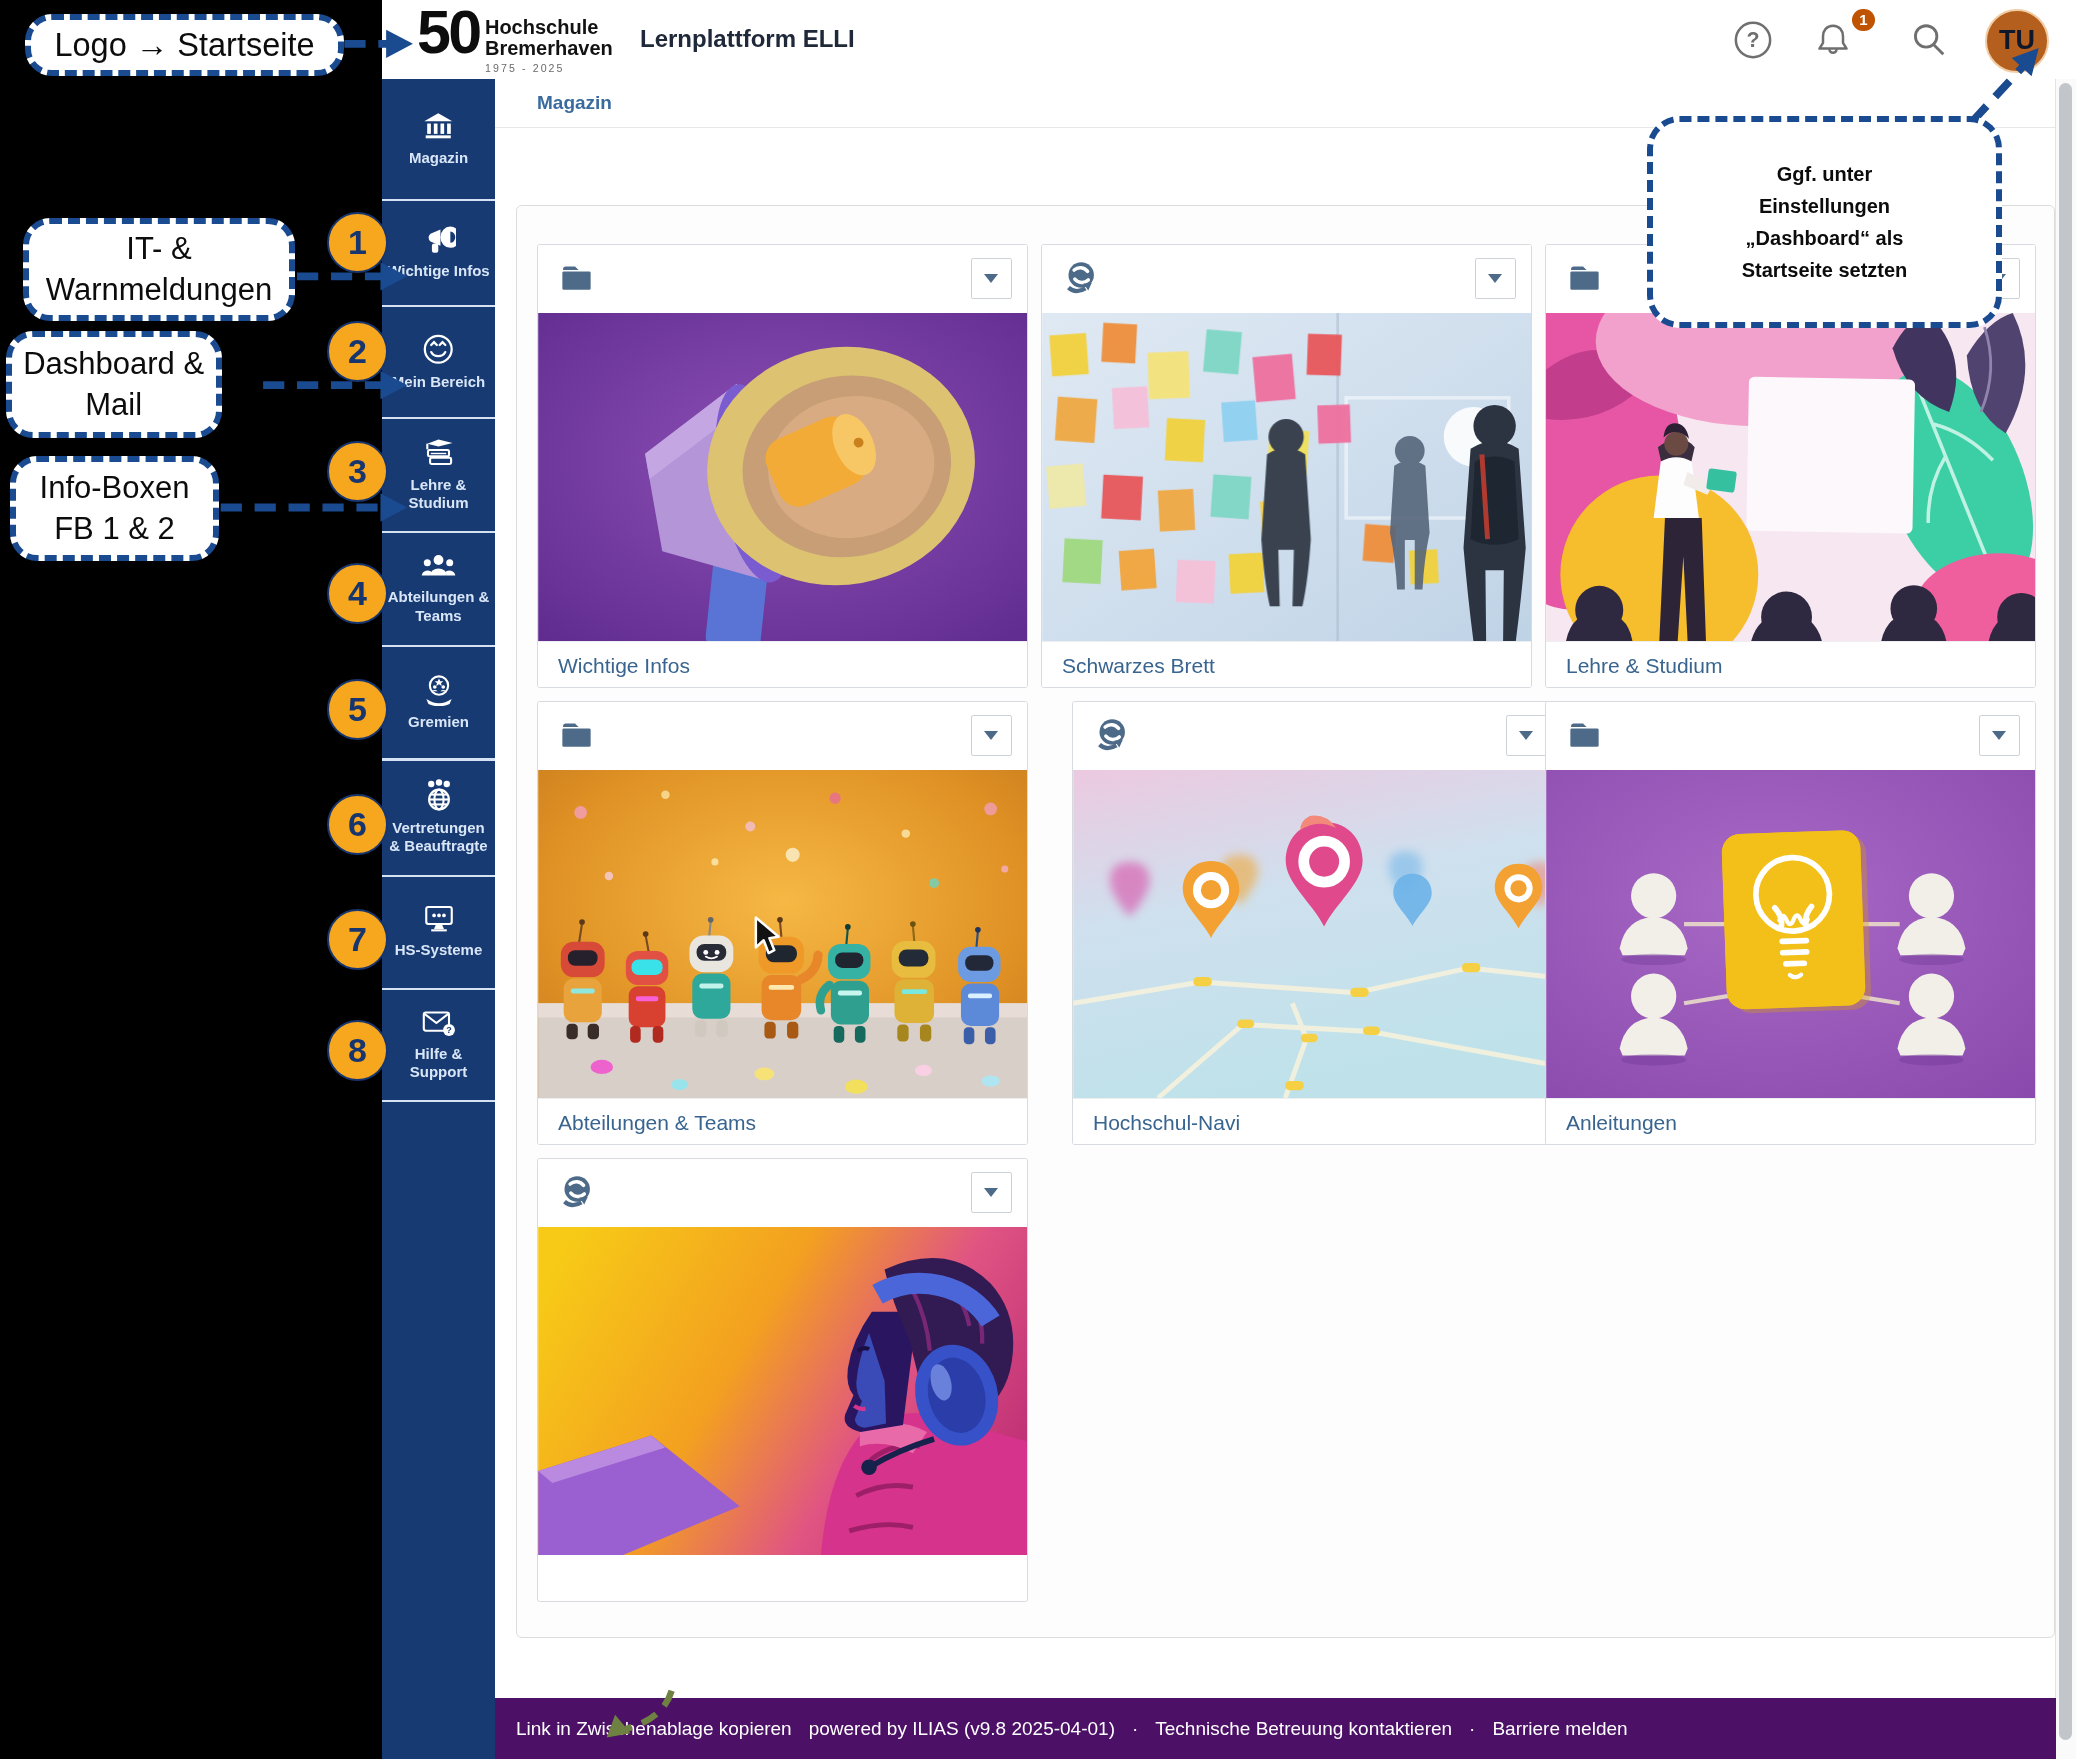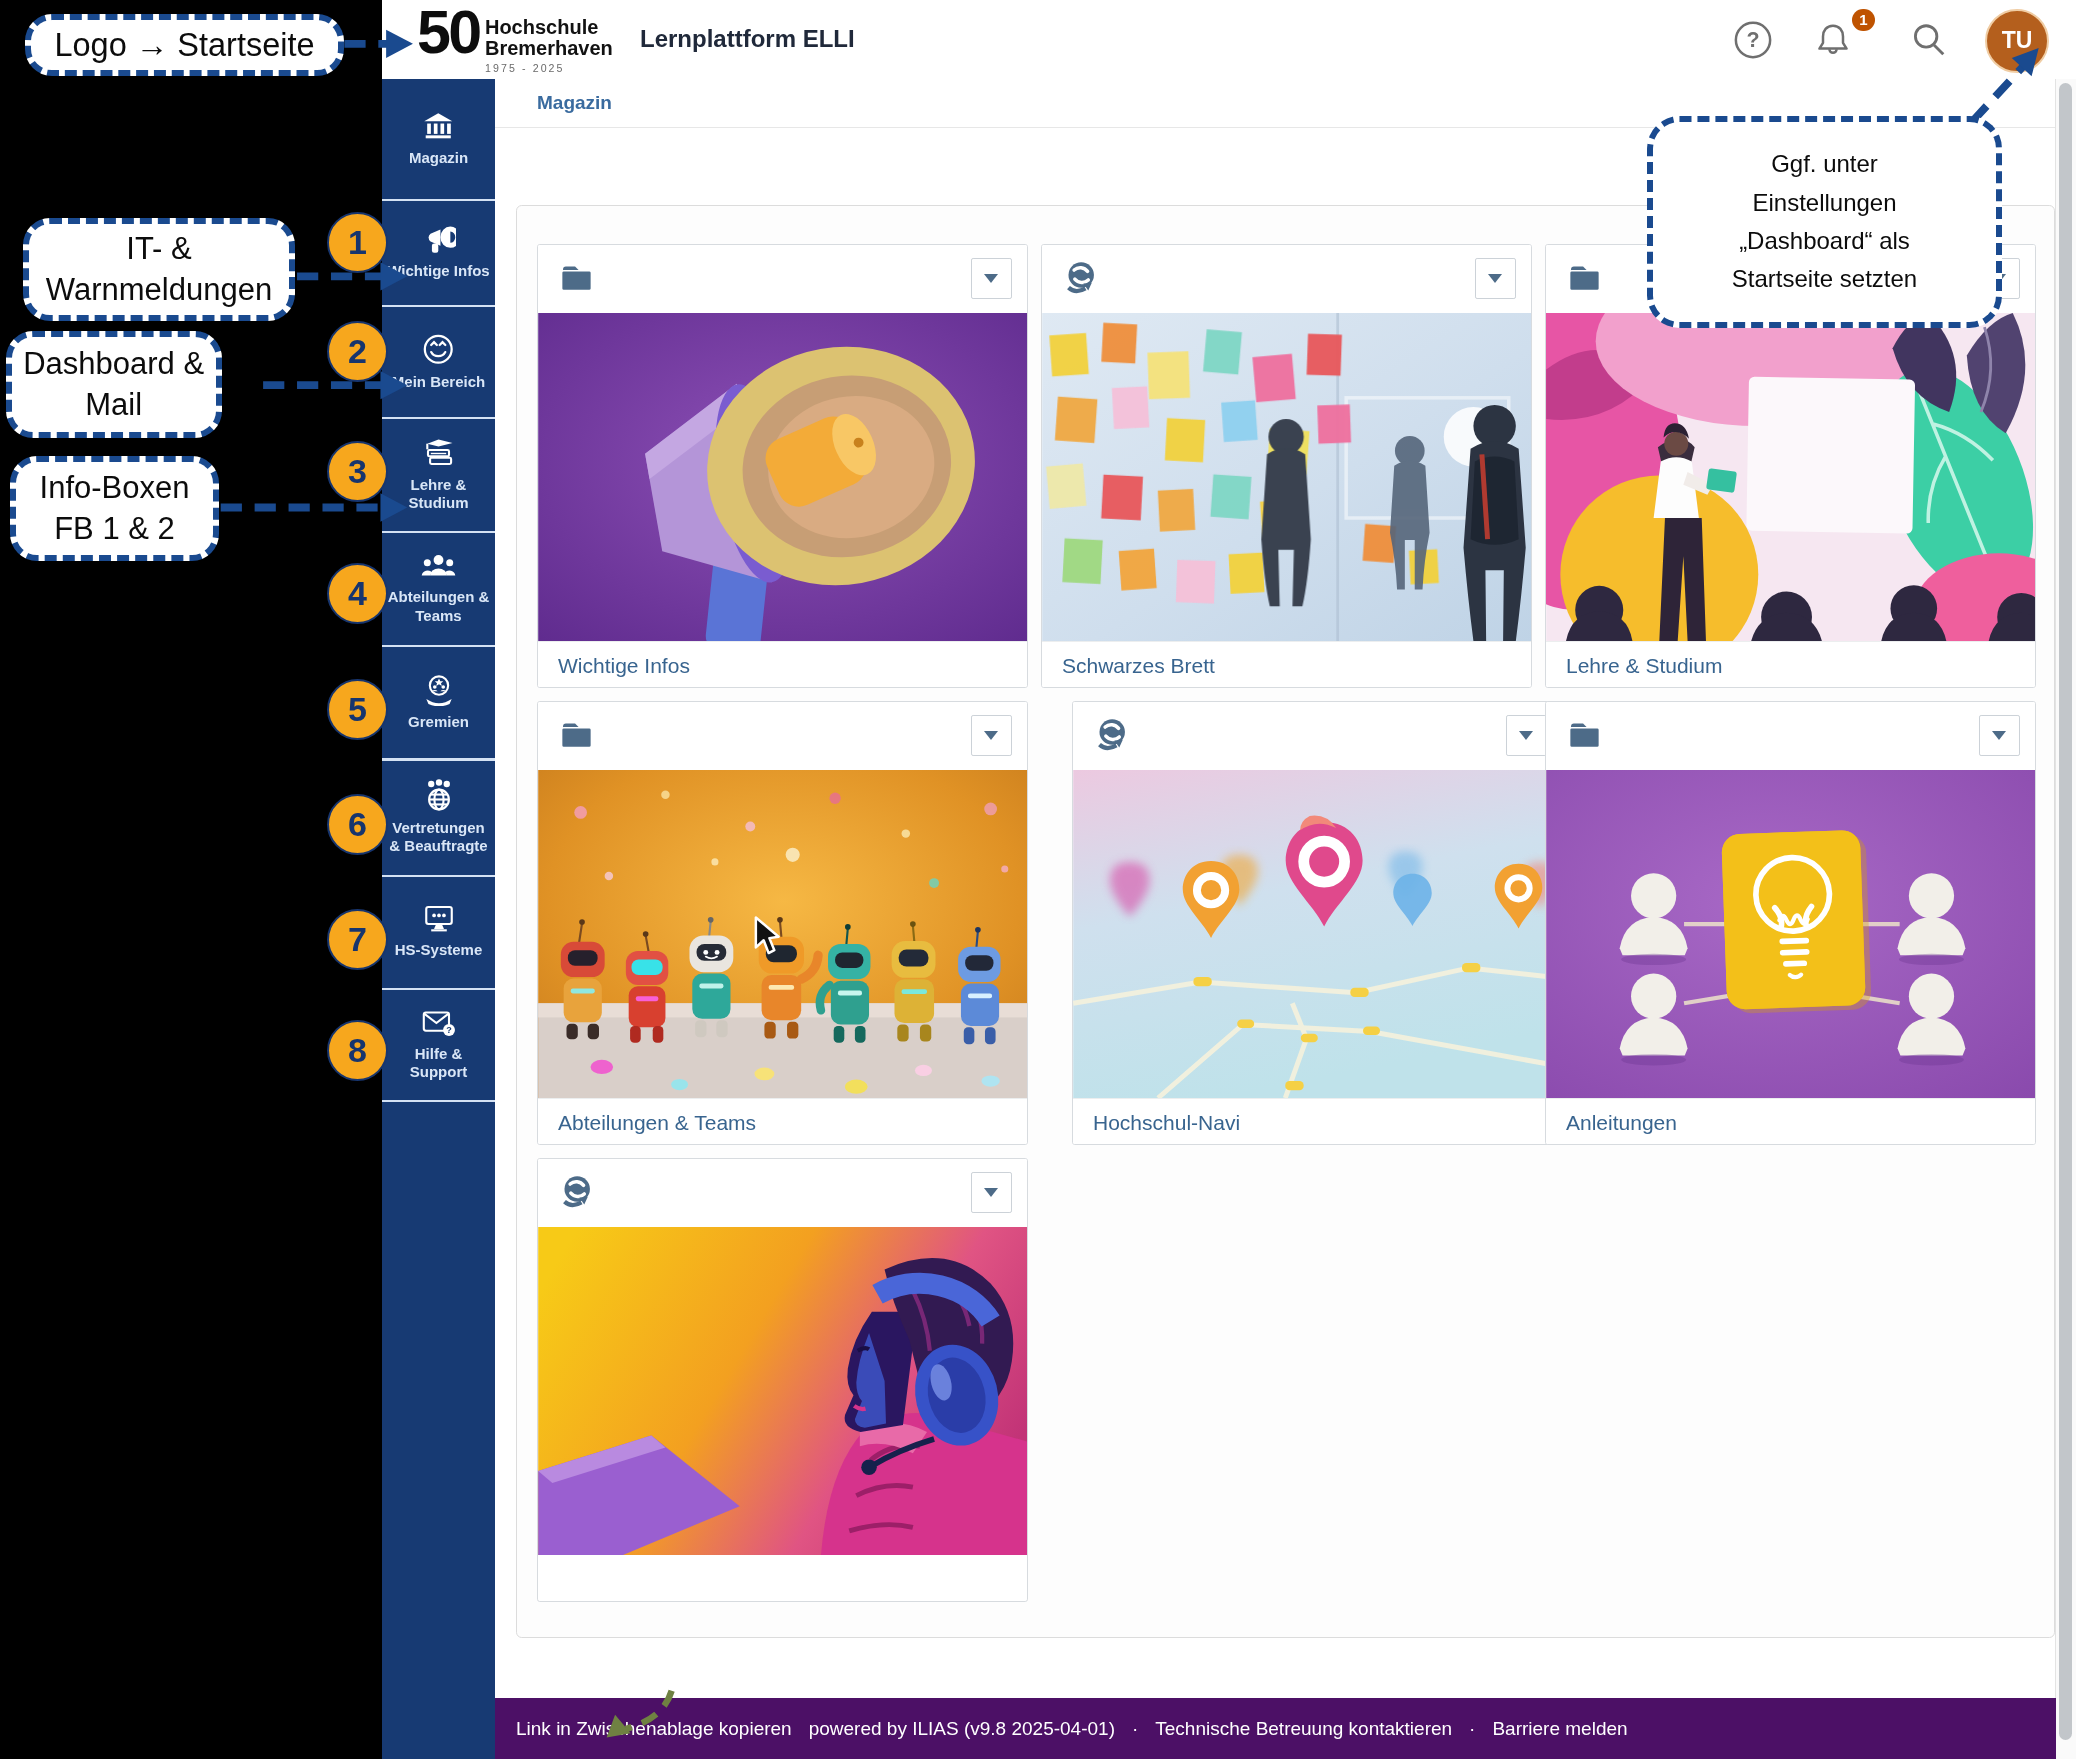--- a/index.html
+++ b/index.html
@@ -11,21 +11,21 @@
   .logo{position:absolute;left:35px;top:4.2px;display:flex;align-items:flex-start;cursor:pointer;}
   .logo-big{font-size:61px;font-weight:800;color:#0d0d0d;line-height:0.95;letter-spacing:-2.8px;}
   .logo-txt{margin-left:5.7px;margin-top:12.7px;}
   .logo-line{font-size:20px;font-weight:700;color:#121212;line-height:1.05;}
   .logo-years{font-size:10.6px;color:#6a6a6a;letter-spacing:2.1px;margin-top:2.8px;}
   .app-title{position:absolute;left:258px;top:25.4px;font-size:24px;font-weight:700;color:#20293a;}
   .hicon{position:absolute;top:20px;width:40px;height:40px;cursor:pointer;}
   .badge{position:absolute;left:1470px;top:8.5px;min-width:22.6px;height:22.6px;border-radius:11.3px;background:#bf5300;
          color:#fff;font-size:15px;font-weight:700;display:flex;align-items:center;justify-content:center;z-index:3;}
   .avatar{position:absolute;left:1603px;top:8.5px;width:64px;height:64px;border-radius:50%;background:#b45f1d;
-          border:2.8px solid #f0cda4;color:#ffffff;font-size:23px;font-weight:600;display:flex;align-items:center;justify-content:center;cursor:pointer;}
+          border:2.8px solid #f0cda4;color:#0f172a;font-size:27px;font-weight:600;display:flex;align-items:center;justify-content:center;cursor:pointer;}
 
   .content-bg{position:absolute;left:495px;top:79px;width:1561px;height:1619px;background:#fff;z-index:1;}
   .breadcrumb{position:absolute;left:537px;top:92px;font-size:19px;font-weight:600;color:#3a6b9f;z-index:2;cursor:pointer;}
   .bc-divider{position:absolute;left:495px;top:127px;width:1561px;height:1.4px;background:#e7e7e7;z-index:2;}
   .panel{position:absolute;left:516px;top:205px;width:1539px;height:1433px;background:#fdfdfd;border:0.7px solid #dcdcdc;border-radius:5.7px;z-index:2;}
 
   .scroll-track{position:absolute;left:2055px;top:79px;width:21px;height:1681px;background:#fafafa;border-left:0.7px solid #e3e3e3;z-index:2;}
   .scroll-thumb{position:absolute;left:2059px;top:83px;width:13.4px;height:1657px;background:#c2c6ca;border-radius:7px;cursor:pointer;}
 
   
@@ -52,21 +52,21 @@
           display:flex;align-items:center;padding-left:21px;gap:17px;}
   .footer span{color:#fff;font-size:19px;white-space:nowrap;}
   .flink{cursor:pointer;}
 
   
   .callout{position:absolute;background:#fff;border:6.4px dashed #1a4a8f;border-radius:27px;z-index:30;
            display:flex;flex-direction:column;align-items:center;justify-content:center;color:#0c0c0c;}
   .callout .l1,.callout .l2{font-size:31px;font-weight:500;line-height:1.32;}
   .co-logo{left:25px;top:14px;width:319px;height:62px;font-size:32.5px;font-weight:500;}
   .co-right{left:1647px;top:116px;width:355px;height:212px;border-radius:32.5px;}
-  .co-right div{font-size:24px;font-weight:400;line-height:1.6;}
+  .co-right div{font-size:20px;font-weight:700;line-height:1.6;}
   .co-link{left:589px;top:1622px;width:263px;height:68px;border-color:#6f8142;border-radius:32.5px;font-size:31px;font-weight:500;z-index:30;}
   .num-circle{position:absolute;left:327px;width:61px;height:61px;border-radius:50%;background:#f7a71d;border:2.1px solid #17356e;
               color:#17356e;font-size:34px;font-weight:700;display:flex;align-items:center;justify-content:center;z-index:31;}
   .arrows{position:absolute;left:0;top:0;width:2077px;height:1760px;z-index:25;pointer-events:none;}
   .cursor{position:absolute;left:753px;top:916px;z-index:8;pointer-events:none;}
 </style>
 </head>
 <body>
 
 <div id="stage">

